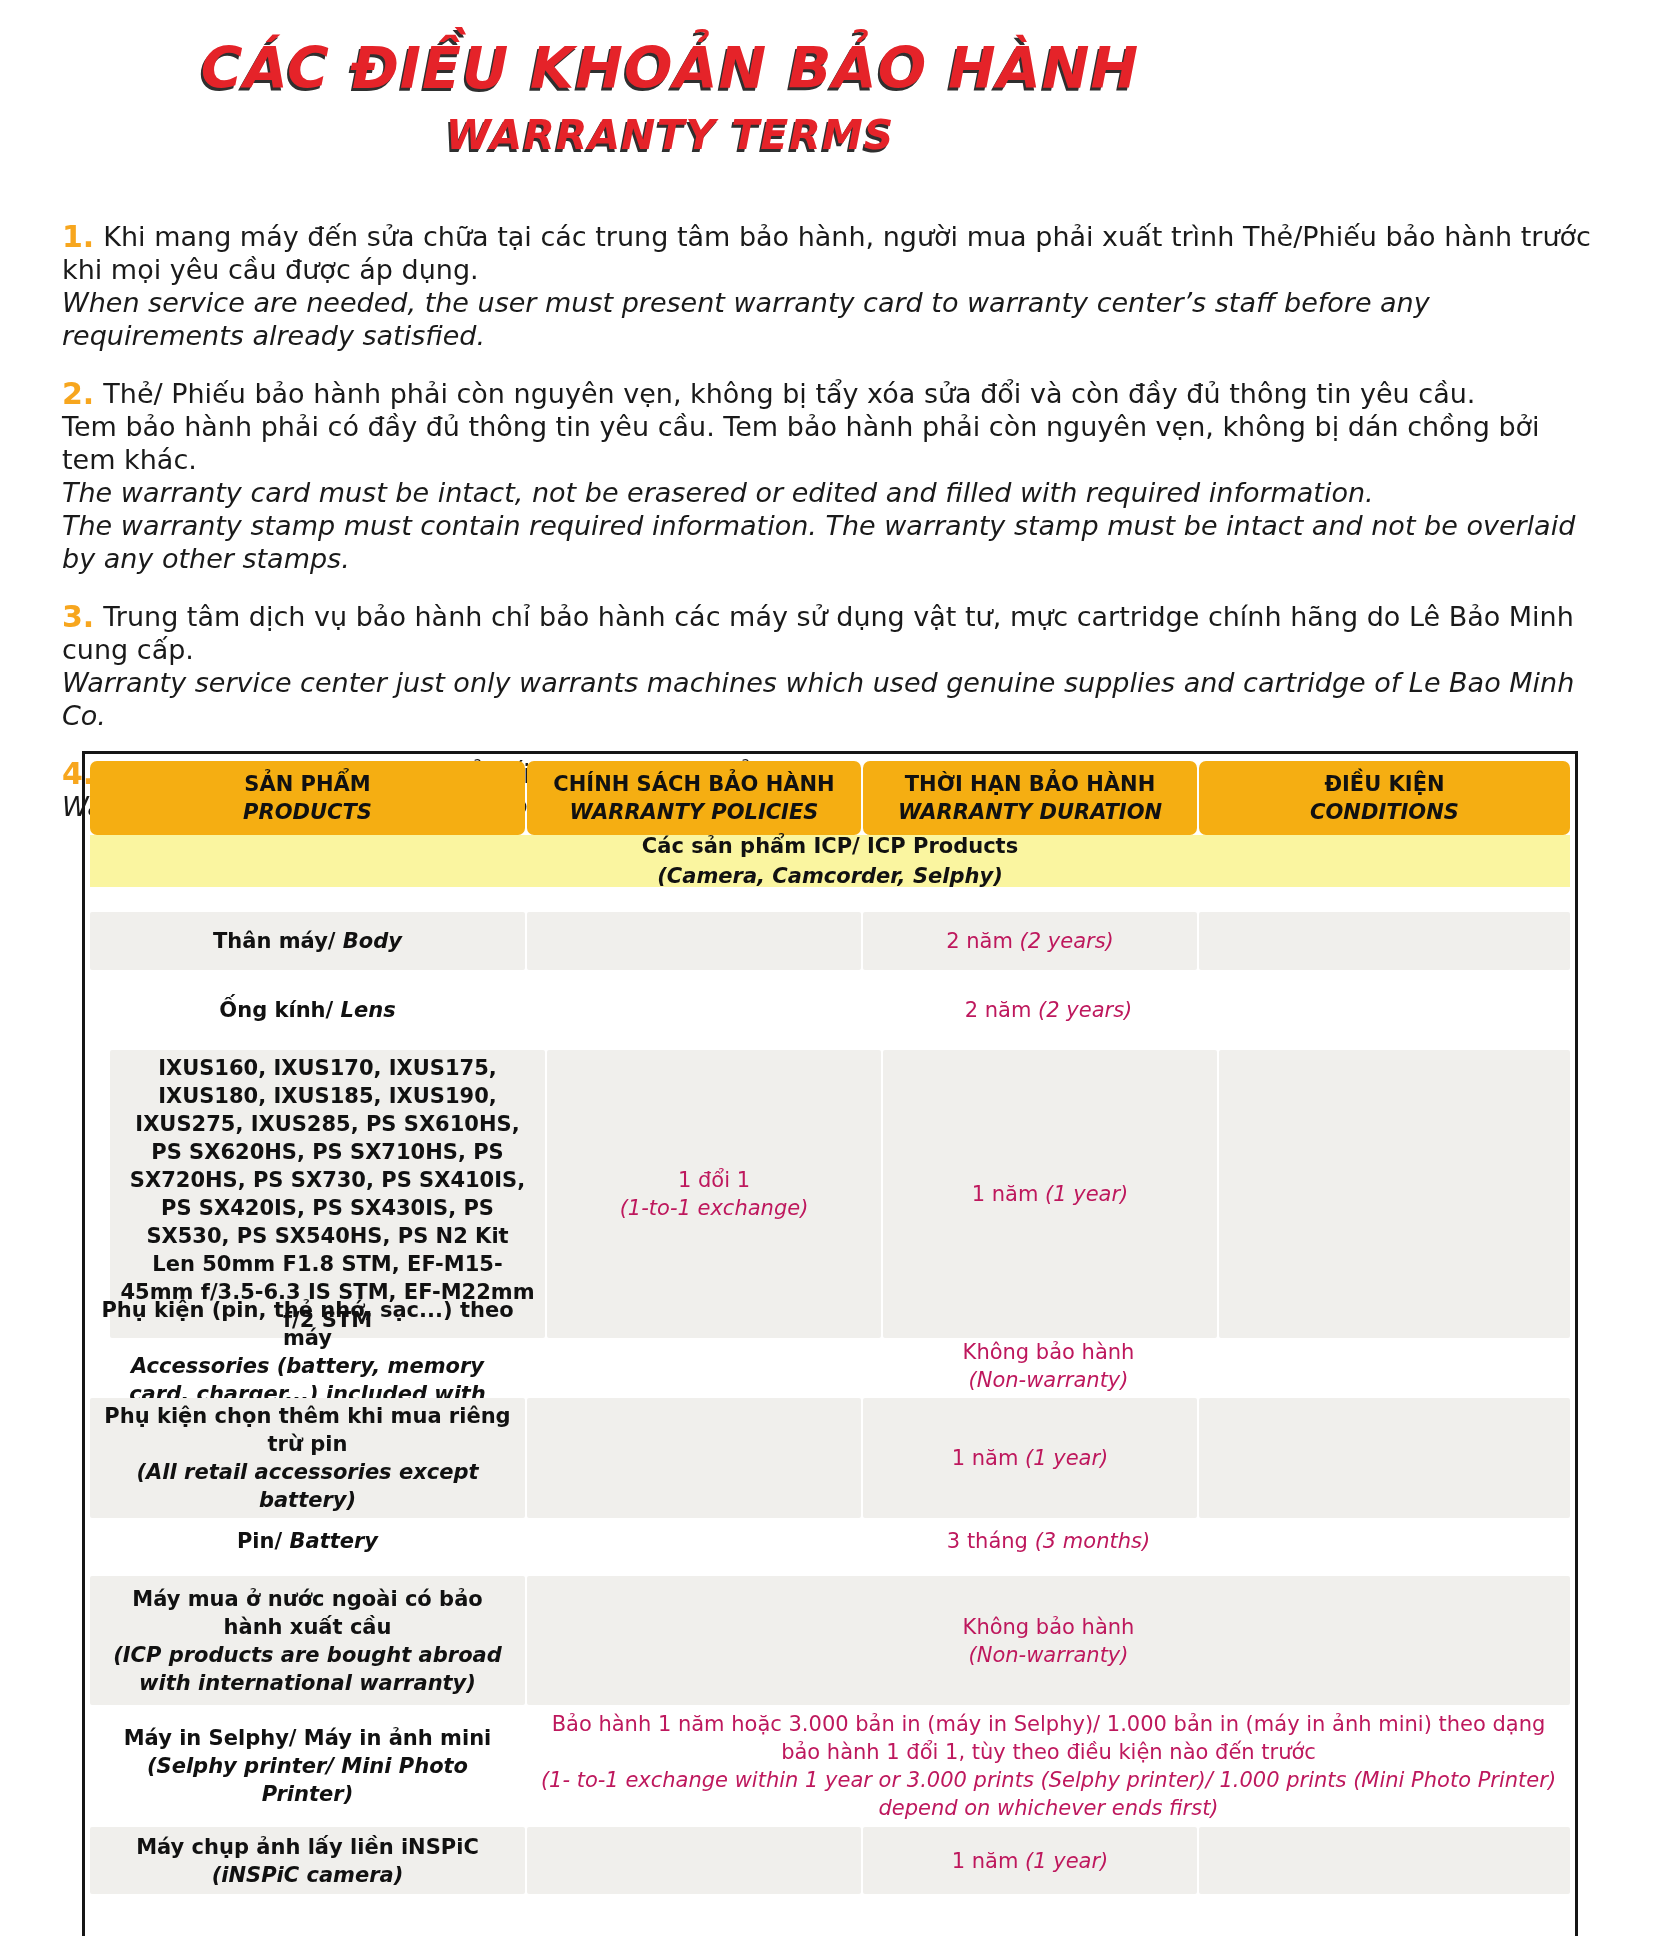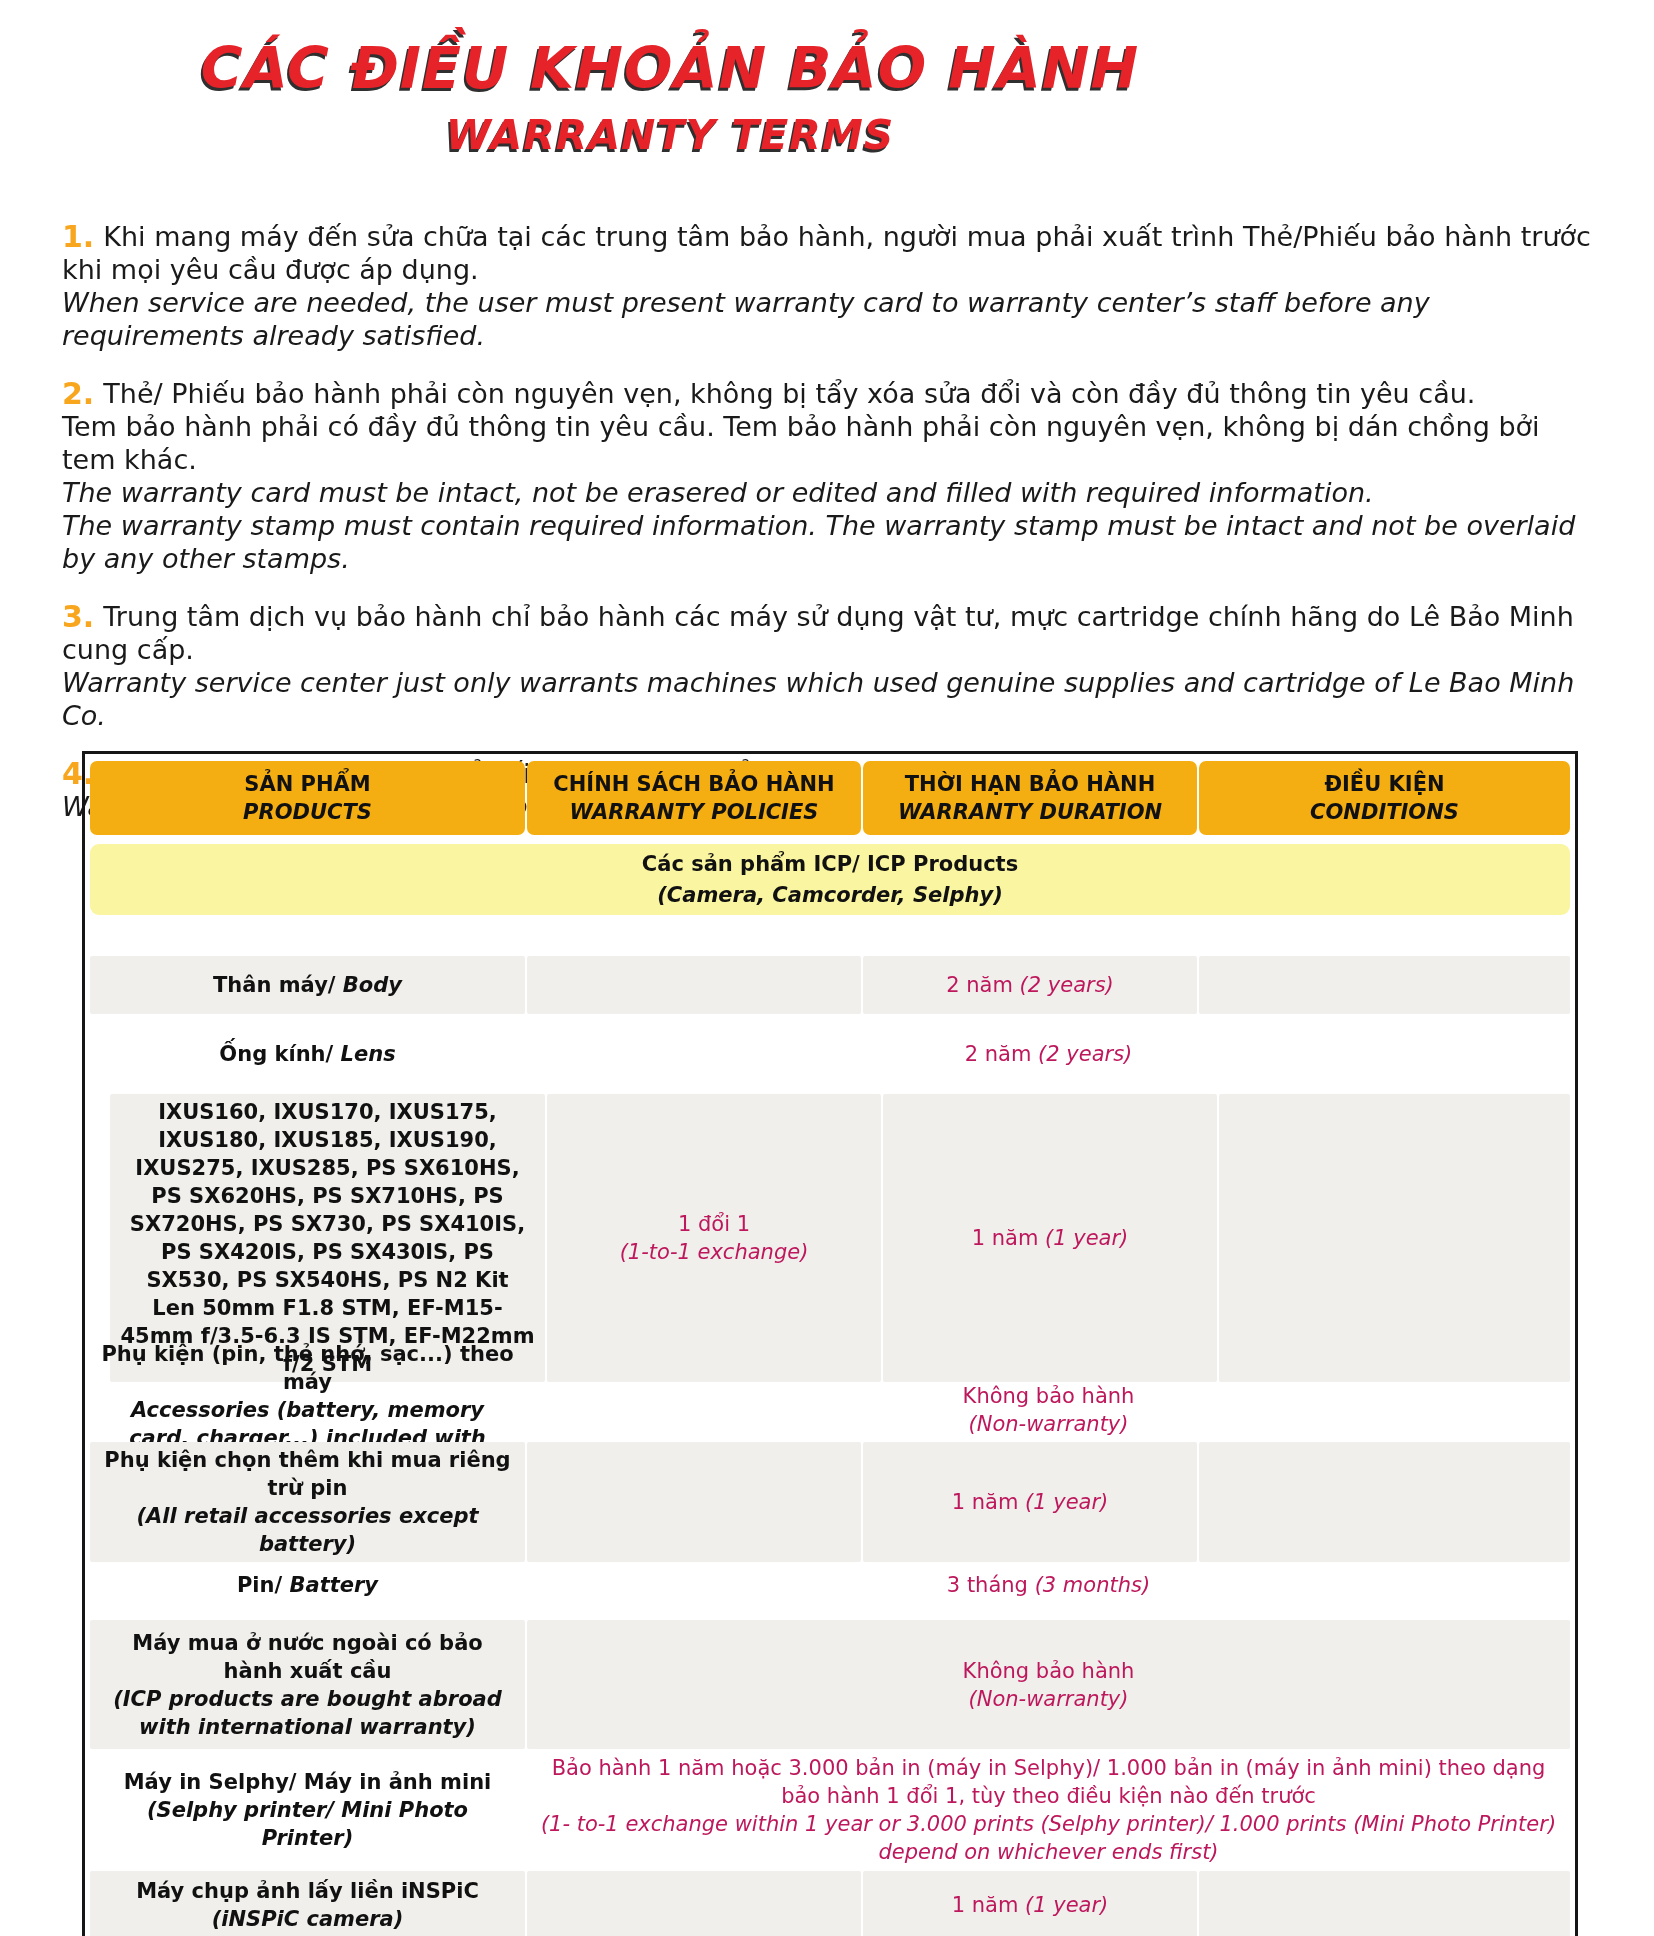--- a/index.html
+++ b/index.html
@@ -36,25 +36,25 @@
   .cell { height:100%; display:flex; flex-direction:column; justify-content:center; text-align:center; padding:4px 10px; }
   .c-gray { background:#F0EFEC; border-radius:2px; }
   .span3 { grid-column:2 / 5; }
   .header-row { margin-top:7px; height:74px; }
   .hcell {
     background:#F5AE12; border-radius:7px; height:100%;
     display:flex; flex-direction:column; justify-content:center; text-align:center;
     font-size:21px; font-weight:bold; line-height:1.35; color:#111;
   }
   .band {
-    margin-top:9px; height:71px; background:#FAF5A0; border-radius:9px;
+    height:52px; background:#FAF5A0; border-radius:0;
     display:flex; flex-direction:column; justify-content:center; text-align:center;
     font-size:21px; font-weight:bold; line-height:1.45; color:#111;
   }
-  .r-body   { margin-top:41px; height:58px; }
+  .r-body   { margin-top:25px; height:58px; }
   .r-lens   { height:80px; }
   .r-ixus   { height:242px;padding-left:20px; }
   .r-accinc { height:106px; }
   .r-accret { height:108px; }
   .r-batt   { height:70px; }
   .r-intl   { height:129px; }
   .r-selphy { height:122px; }
   .r-inspic { height:67px; }
   .prod { font-weight:bold; font-size:21px; line-height:28px; color:#111; }
   .prod .blk { display:block; }

